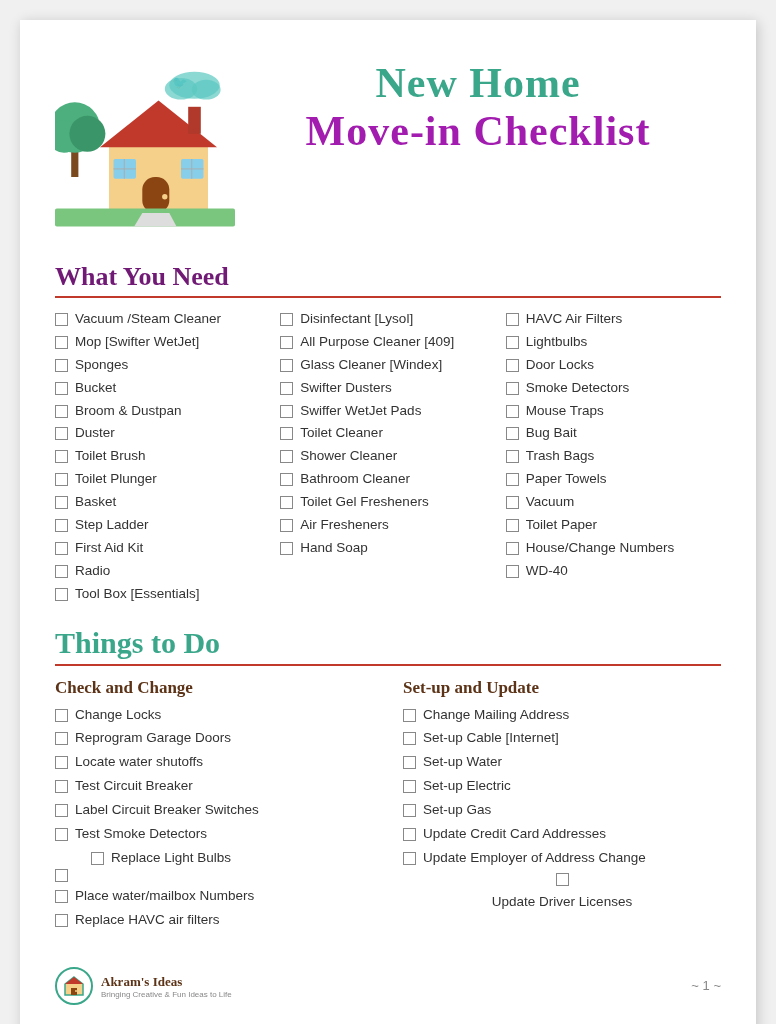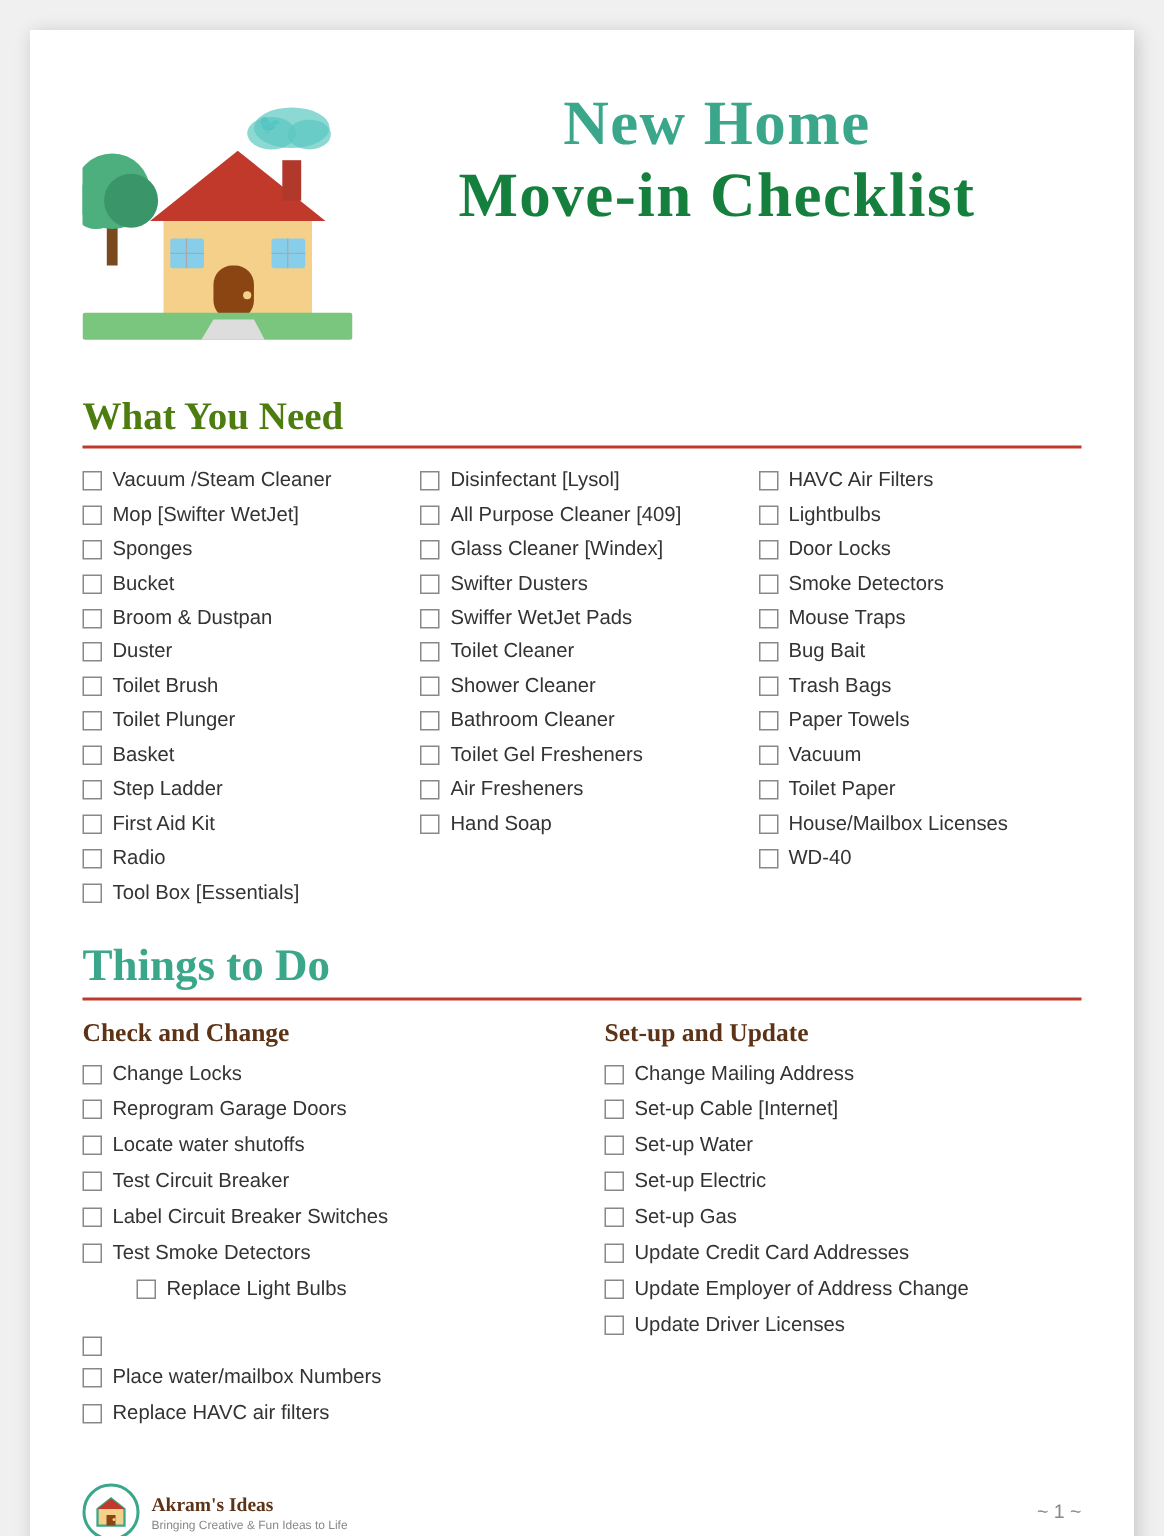--- a/index.html
+++ b/index.html
@@ -39,29 +39,29 @@
       font-size: 42px;
       font-weight: 900;
       color: #3aa68a;
       font-family: Georgia, serif;
       letter-spacing: 1px;
       line-height: 1.1;
     }
     .title-line2 {
       font-size: 42px;
       font-weight: 900;
-      color: #15803d;
+      color: #a21caf;
       font-family: Georgia, serif;
       letter-spacing: 1px;
       line-height: 1.2;
     }
     .section-heading {
       font-size: 26px;
       font-weight: bold;
-      color: #4d7c0f;
+      color: #701a75;
       font-family: Georgia, serif;
       margin-top: 18px;
       margin-bottom: 4px;
     }
     .divider {
       border: none;
       border-top: 2px solid #c0392b;
       margin-bottom: 12px;
     }
     .checklist-grid {
@@ -341,21 +341,21 @@
         <div class="checklist-item">
           <span class="checkbox"></span>
           <span>Vacuum</span>
         </div>
         <div class="checklist-item">
           <span class="checkbox"></span>
           <span>Toilet Paper</span>
         </div>
         <div class="checklist-item">
           <span class="checkbox"></span>
-          <span>House/Mailbox Licenses</span>
+          <span>House/Change Numbers</span>
         </div>
         <div class="checklist-item">
           <span class="checkbox"></span>
           <span>WD-40</span>
         </div>
       </div>
   </div>
 
   <div class="things-heading">Things to Do</div>
   <hr class="divider">
@@ -381,21 +381,21 @@
             <span>Test Circuit Breaker</span>
           </div>
           <div class="checklist-item" style="margin-bottom: 5px;">
             <span class="checkbox"></span>
             <span>Label Circuit Breaker Switches</span>
           </div>
           <div class="checklist-item" style="margin-bottom: 5px;">
             <span class="checkbox"></span>
             <span>Test Smoke Detectors</span>
           </div>
-          <div class="checklist-item" style="margin-bottom: 22px; padding-left: 36px;">
+          <div class="checklist-item" style="margin-bottom: 1px; padding-left: 36px;">
             <span class="checkbox"></span>
             <span>Replace Light Bulbs</span>
           </div>
           <div class="checklist-item" style="margin-bottom: 5px;">
             <span class="checkbox"></span>
           </div>
           <div class="checklist-item" style="margin-bottom: 5px;">
             <span class="checkbox"></span>
             <span>Place water/mailbox Numbers</span>
           </div>
@@ -429,21 +429,21 @@
             <span>Set-up Gas</span>
           </div>
           <div class="checklist-item" style="margin-bottom: 5px;">
             <span class="checkbox"></span>
             <span>Update Credit Card Addresses</span>
           </div>
           <div class="checklist-item" style="margin-bottom: 5px;">
             <span class="checkbox"></span>
             <span>Update Employer of Address Change</span>
           </div>
-          <div class="checklist-item" style="margin-bottom: 5px;">
+          <div class="checklist-item" style="margin-bottom: 5px; flex-direction: column;">
             <span class="checkbox"></span>
             <span>Update Driver Licenses</span>
           </div>
         </div>
     </div>
   </div>
 
   <div class="footer">
     <div class="brand-logo">
       <div class="brand-circle">

